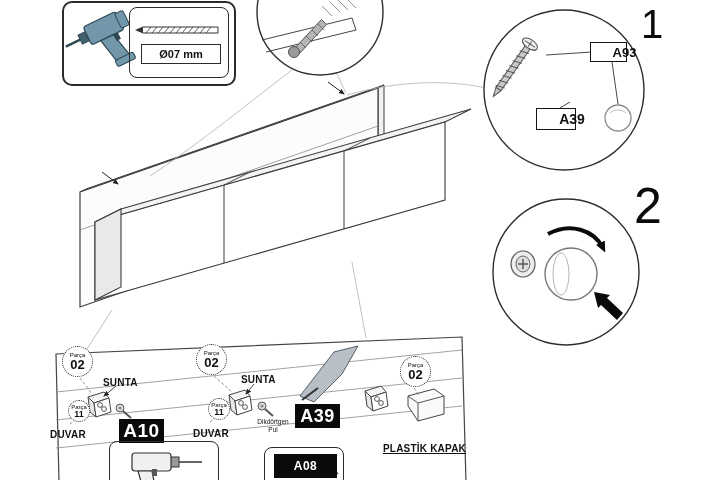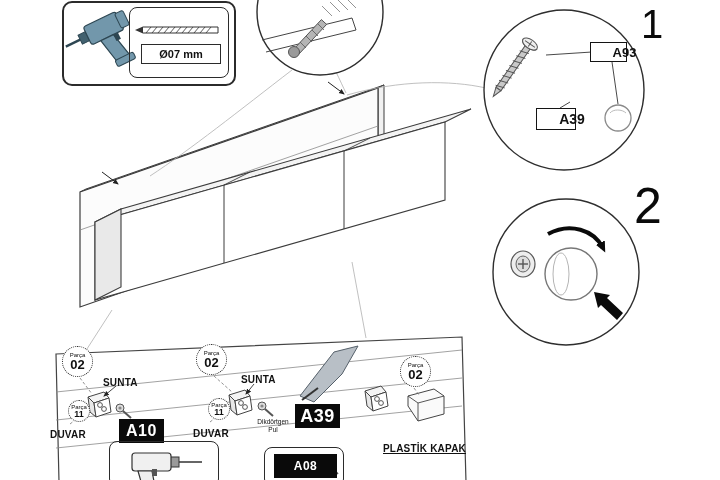--- a/index.html
+++ b/index.html
@@ -263,20 +263,20 @@
   <div class="smalltext" style="left:103px; top:377px;">SUNTA</div>
   <div class="smalltext" style="left:241px; top:374px;">SUNTA</div>
   <div class="smalltext" style="left:50px; top:429px;">DUVAR</div>
   <div class="smalltext" style="left:193px; top:428px;">DUVAR</div>
   <div class="smalltext" style="left:383px; top:443px; width:90px;text-decoration:underline;">PLASTİK KAPAK</div>
   <div class="tinytext" style="left:252px; top:418px; width:42px;">
     <div>Dikdörtgen</div>
     <div>Pul</div>
   </div>
 
-  <div class="blabel" style="left:119px; top:419px; width:45px; height:24px; font-size:16px;">A10</div>
+  <div class="blabel" style="left:119px; top:419px; width:45px; height:24px; font-size:19px;">A10</div>
   <div class="blabel" style="left:295px; top:404px; width:45px; height:24px; font-size:18px;">A39</div>
   <div class="rbox thin" style="left:264px; top:447px; width:80px; height:40px;"></div>
   <div class="blabel" style="left:274px; top:454px; width:63px; height:24px; font-size:12px;">A08</div>
 
   <div class="rbox thin" style="left:109px; top:441px; width:110px; height:46px;"></div>
 
 </div>
 
 </body></html>

